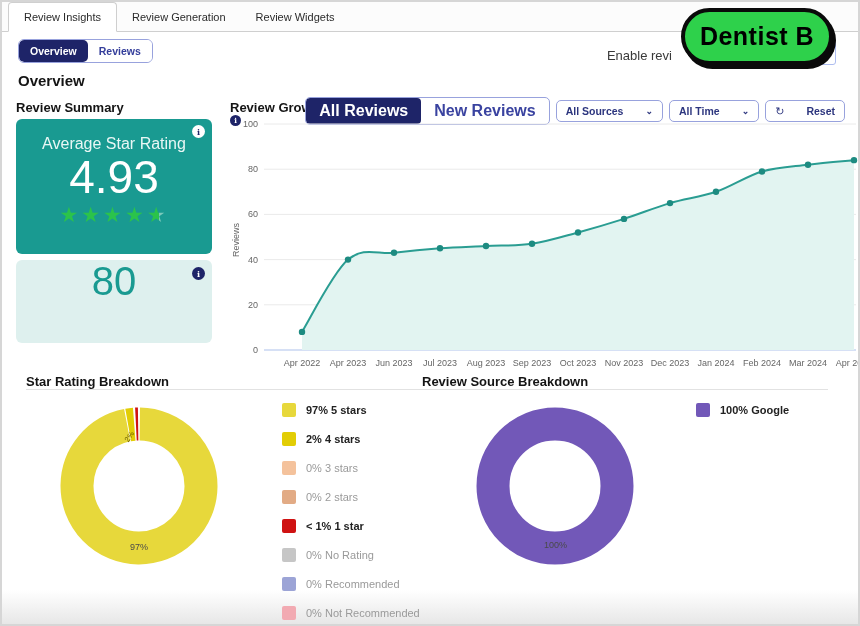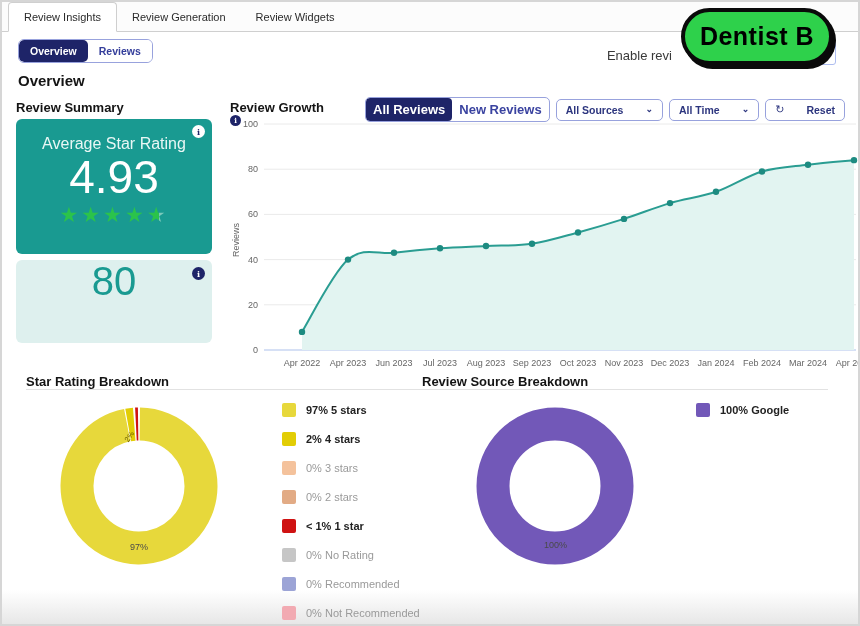--- a/index.html
+++ b/index.html
@@ -71,21 +71,21 @@
     align-items:center; justify-content:center;
     font-size:8px; font-weight:800; font-family:"DejaVu Serif", serif; cursor:pointer;
   }
   .info-dot.light { background:#ffffff; color:#1e2468; }
   .info-dot.dark  { background:#1e2468; color:#ffffff; }
   
   .growth-title { position:absolute; left:228px; top:98px; display:flex; align-items:flex-start; gap:3px;flex-direction:column; }
   .growth-title .info-dot { width:11px; height:11px; font-size:7px; margin-top:-3px; }
   .filters { position:absolute; right:13px; top:95px; display:flex; gap:6px; align-items:center; }
   .seg-control { display:flex; border:1px solid #98a2dd; border-radius:5px; overflow:hidden; background:#fff; }
-  .seg-control .seg { font-size:13px; font-weight:700; padding:4px 7px; cursor:pointer; }
+  .seg-control .seg { font-size:16px; font-weight:700; padding:4px 13px; cursor:pointer; }
   .seg.on  { background:#1e2468; color:#fff; border-radius:4px; }
   .seg.off { color:#3a43a0; }
   .filter-btn {
     display:flex; align-items:center; gap:22px; border:1px solid #98a2dd; border-radius:5px;
     background:#fff; color:#2c357e; font-size:10.5px; font-weight:700; padding:4px 9px; cursor:pointer;
   }
   .chev { font-size:9px; line-height:1; }
   .reset-glyph { font-size:11px; line-height:1; font-weight:400; }
   
   #growth-svg { position:absolute; left:228px; top:116px; }

